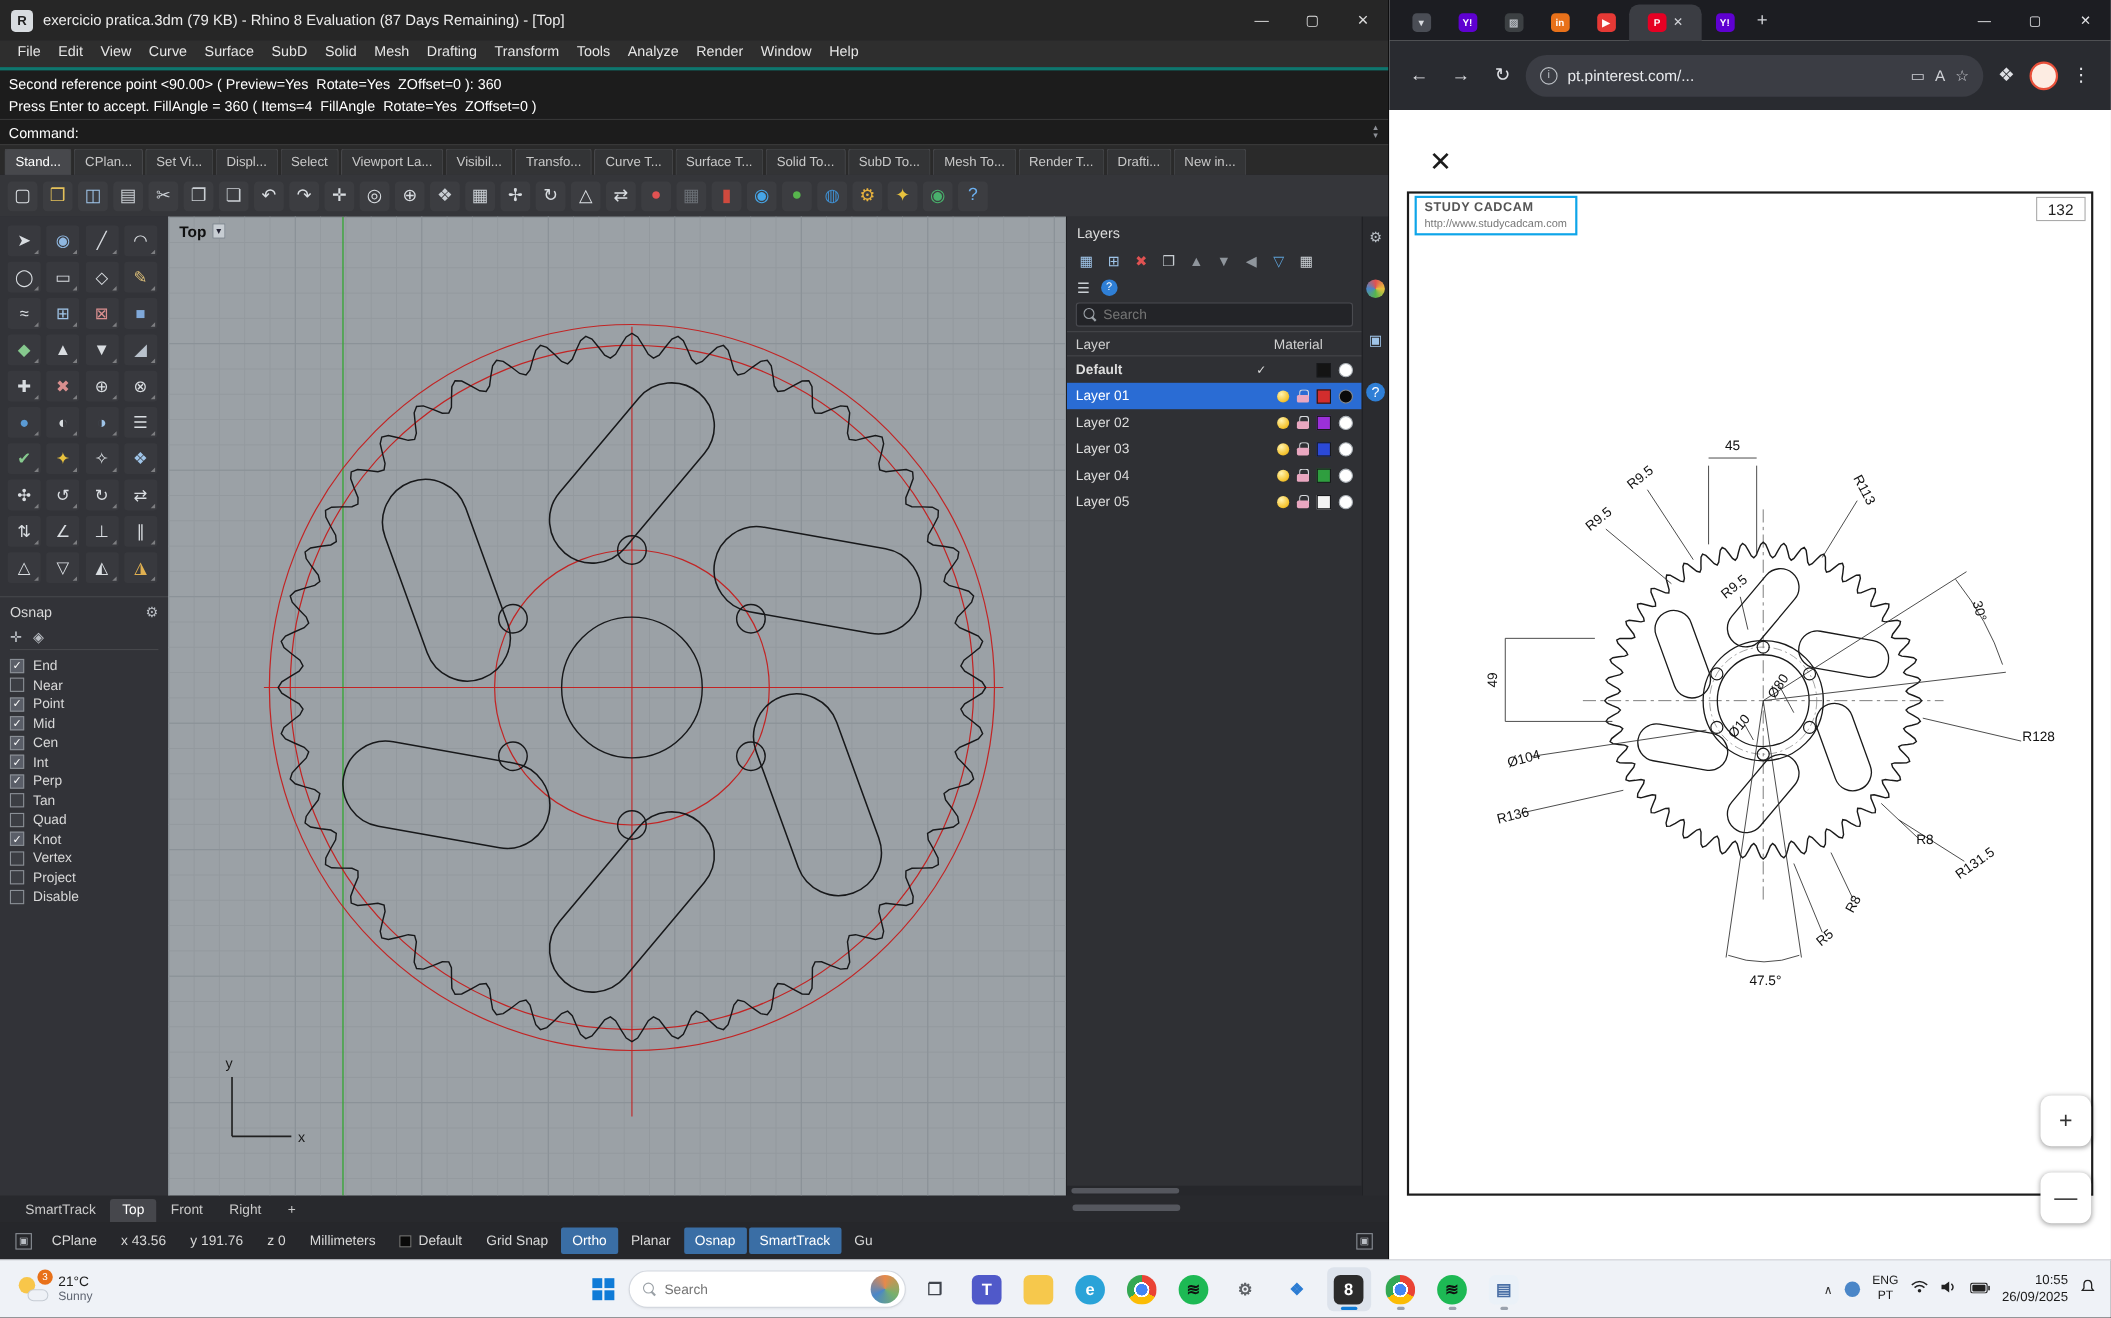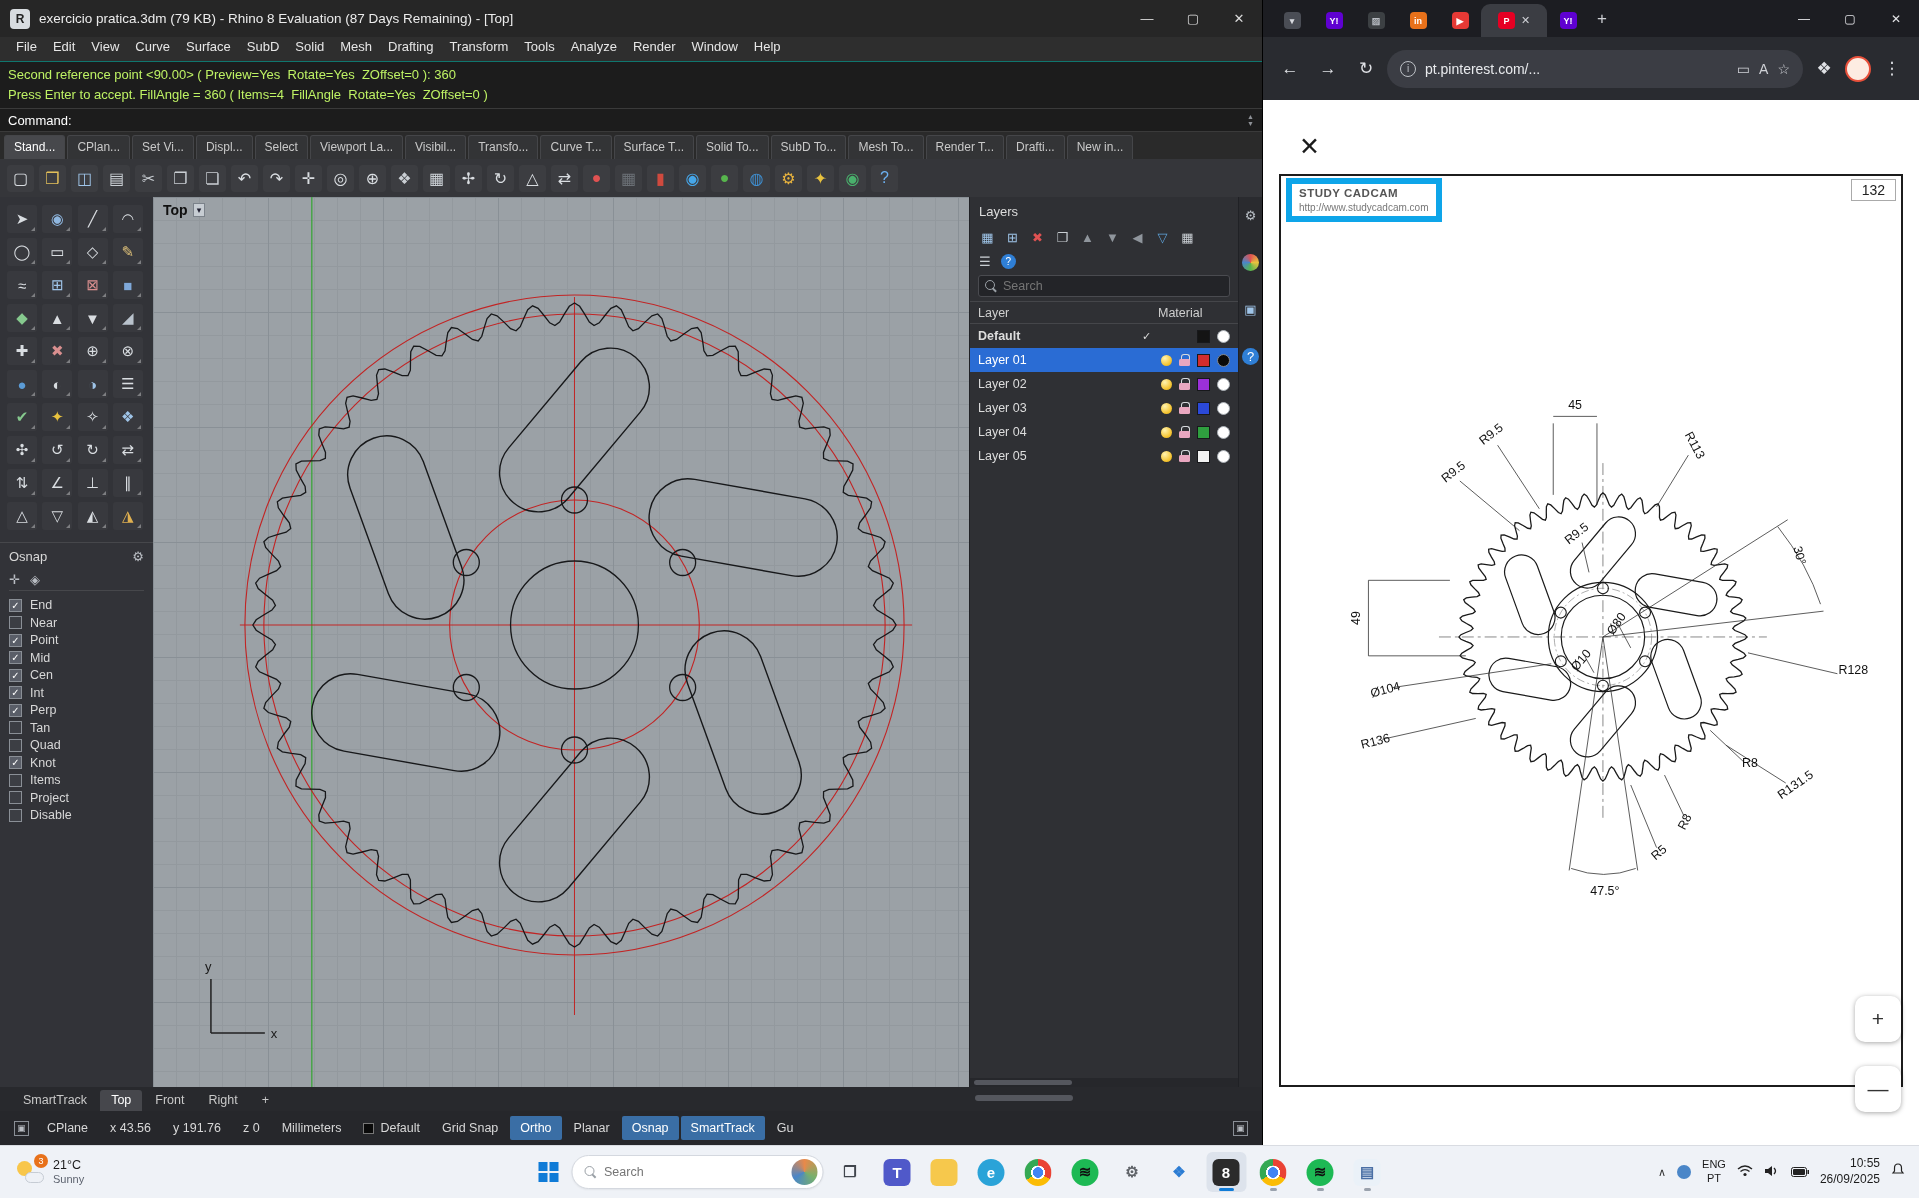--- a/index.html
+++ b/index.html
@@ -7,21 +7,21 @@
   .screen{position:relative;width:1919px;height:1198px;background:#111}
 
   
   .rhino{position:absolute;left:0;top:0;width:1263px;height:1145px;background:#2e2f33;display:flex;flex-direction:column;border-right:1px solid #000}
   .rh-titlebar{height:37px;background:#262626;color:#ececec;display:flex;align-items:center;padding-left:10px;font-size:13.5px;flex:none}
   .rh-appicon{width:20px;height:20px;background:#d8dce0;color:#222;border-radius:4px;display:flex;align-items:center;justify-content:center;font-weight:bold;font-size:12px;margin-right:9px}
   .rh-winctl{margin-left:auto;display:flex;height:100%}
   .rh-winctl .wc{width:46px;height:100%;display:flex;align-items:center;justify-content:center;color:#dcdcdc;font-size:13px}
   .rh-menubar{height:24px;background:#2e2e2e;display:flex;align-items:flex-start;padding-left:8px;flex:none}
   .rh-menu{color:#e6e6e6;font-size:13px;padding:2px 8px;white-space:nowrap}
-  .rh-history{height:47px;background:#1c1c1c;border-top:1px solid #0f766e;color:#bef264;font-size:13px;padding:3px 8px 0 8px;position:relative;flex:none;overflow:hidden}
+  .rh-history{height:47px;background:#1c1c1c;border-top:3px solid #0f766e;color:#ffffff;font-size:13px;padding:3px 8px 0 8px;position:relative;flex:none;overflow:hidden}
   .rh-histline{line-height:20px;white-space:pre}
   .rh-cmdline{height:23px;background:#1c1c1c;border-top:1px solid #3a3a3a;color:#fff;font-size:13px;display:flex;align-items:center;padding:0 8px;flex:none}
   .rh-scrollstack{margin-left:auto;display:flex;flex-direction:column;color:#8e9197;font-size:7px;line-height:7px}
   .rh-tabs{height:28px;background:#2a2a2a;border-top:1px solid #3a3a3a;display:flex;align-items:flex-end;padding:0 4px;gap:2px;flex:none;overflow:hidden}
   .rh-tab{color:#c9c9c9;font-size:12px;padding:4px 9px 5px 9px;background:#333436;border:1px solid #454649;border-bottom:none;border-radius:3px 3px 0 0;white-space:nowrap}
   .rh-tab.active{background:#47484c;color:#fff}
   .rh-iconbar{height:38px;background:#35363a;display:flex;align-items:center;padding:0 7px;gap:5px;flex:none;overflow:hidden}
   .rh-ticon{width:27px;height:27px;border-radius:4px;display:flex;align-items:center;justify-content:center;font-size:16px;background:rgba(255,255,255,.04)}
   .rh-main{flex:1;display:flex;min-height:0}
   .rh-left{width:153px;background:#323338;display:flex;flex-direction:column;flex:none}
@@ -109,21 +109,21 @@
   .cr-btn{width:34px;height:34px;border-radius:50%;display:flex;align-items:center;justify-content:center;color:#dfe1e5;font-size:17px;background:transparent;border:none}
   .omnibox{flex:1;height:38px;background:#3b3d44;border-radius:19px;display:flex;align-items:center;padding:0 13px;color:#e8eaed;font-size:14px;gap:9px;min-width:0}
   .siteinfo{width:16px;height:16px;border:1.5px solid #bdc1c6;border-radius:50%;display:flex;align-items:center;justify-content:center;font-size:10px;color:#bdc1c6;flex:none}
   .omnibox .url{flex:1;white-space:nowrap;overflow:hidden}
   .ob-ic{color:#cfd1d6;font-size:14px;flex:none}
   .avatar{width:26px;height:26px;border-radius:50%;border:2.5px solid #e8503a;background:#fdece2;flex:none}
   .cr-content{flex:1;background:#fff;position:relative;overflow:hidden}
   .pin-close{position:absolute;left:36px;top:32px;font-size:25px;color:#1a1a1a;background:none;border:none;z-index:5}
   .sheet{position:absolute;left:16px;top:74px;width:624px;height:913px;border:2px solid #1c1c1c;background:#fff}
   .sheet svg{position:absolute;inset:0;width:100%;height:100%}
-  .wm-box{position:absolute;left:5px;top:2px;border:6px solid #0ea5e9;padding:2px 7px;line-height:1.3;z-index:2;background:#fff}
+  .wm-box{position:absolute;left:5px;top:2px;border:2px solid #0ea5e9;padding:2px 7px;line-height:1.3;z-index:2;background:#fff}
   .wm-title{font-size:11.5px;font-weight:bold;color:#555;letter-spacing:.5px}
   .wm-url{font-size:10px;color:#777}
   .pg-num{position:absolute;right:5px;top:3px;font-size:14px;color:#222;border:1px solid #aaa;padding:2px 10px;z-index:2;background:#fff}
   .tblock{position:absolute;left:233px;top:838px;width:386px;height:64px;border:2px solid #1c1c1c;display:grid;grid-template-columns:224px 84px 1fr;grid-template-rows:22px 20px 1fr;font-size:11px;color:#222;z-index:2;background:#fff}
   .tblock div{border-right:1px solid #333;border-bottom:1px solid #333;display:flex;align-items:center;justify-content:center}
   .tblock .tb-title{grid-column:1;grid-row:1}
   .tblock .tb-date{grid-column:2;grid-row:1}
   .tblock .tb-e1{grid-column:3;grid-row:1;border-right:none}
   .tblock .tb-val{grid-column:1;grid-row:2/4;font-size:14px;border-bottom:none}
   .tblock .tb-design{grid-column:2;grid-row:2}
@@ -379,21 +379,21 @@
               <div class="osnap-item checked">
               <span class="cb">
                   <span>✓</span>
                 </span>
               <span>Knot</span>
             </div>
               <div class="osnap-item">
               <span class="cb">
                   <span>✓</span>
                 </span>
-              <span>Items</span>
+              <span>Vertex</span>
             </div>
               <div class="osnap-item">
               <span class="cb">
                   <span>✓</span>
                 </span>
               <span>Project</span>
             </div>
               <div class="osnap-item">
               <span class="cb">
                   <span>✓</span>

